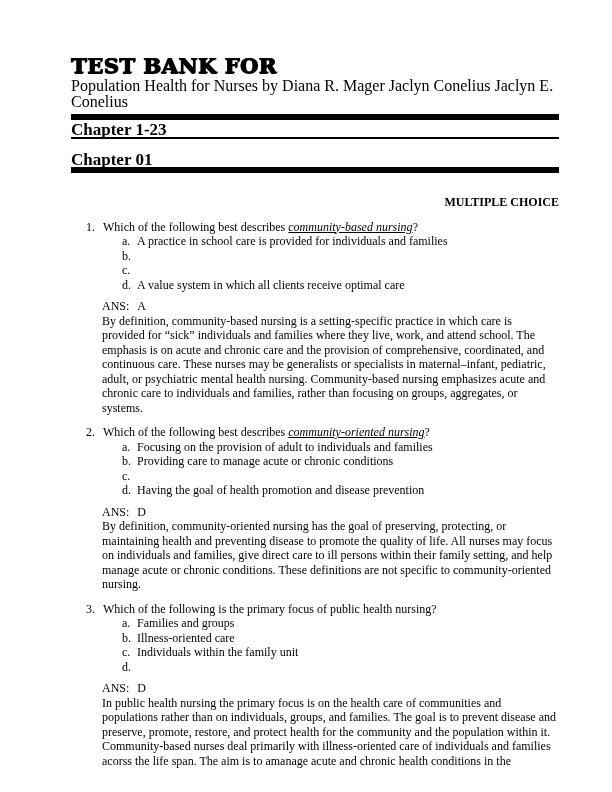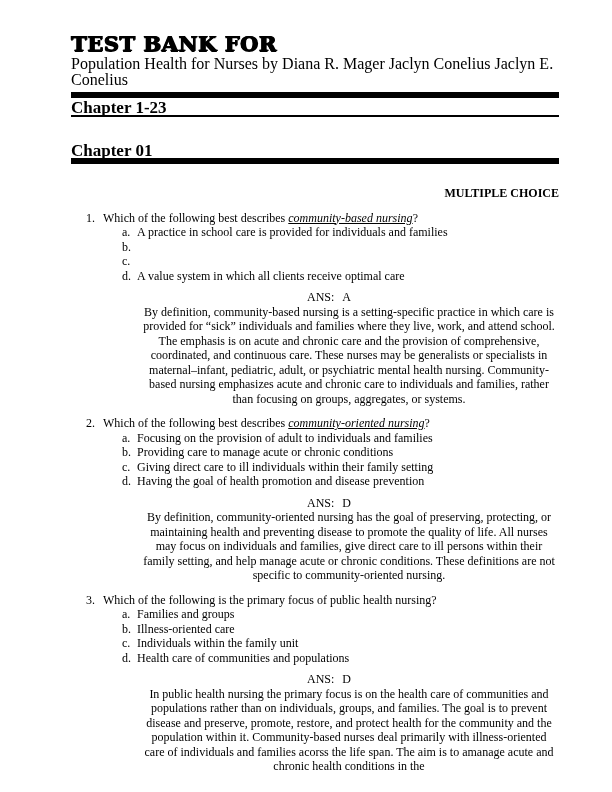--- a/index.html
+++ b/index.html
@@ -8,21 +8,21 @@
     background: #ffffff;
     color: #000000;
     font-family: "Liberation Serif", "DejaVu Serif", serif;
     font-size: 12px;
     line-height: 14.5px;
     overflow: hidden;
   }
   .page {
     box-sizing: border-box;
     width: 612px; height: 584px;
-    padding: 32px 53px 0 71px;
+    padding: 54px 53px 0 71px;
   }
   .doc-title {
     font-family: "DejaVu Serif", serif;
     font-size: 21px;
     font-weight: 700;
     line-height: 24px;
     letter-spacing: 0.5px;
     text-shadow: 0.9px 0 0 currentColor, -0.4px 0 0 currentColor, 0 0.5px 0 currentColor;
   }
   .subtitle {
@@ -31,37 +31,37 @@
     margin-bottom: 4px;
   }
   .bar { height: 6px; background: #000000; }
   .rule { height: 2px; background: #000000; }
   .chapter {
     font-weight: bold;
     font-size: 17px;
     line-height: 15px;
     padding-top: 2px;
   }
-  .chapter-single { margin-top: 24px; }
+  .chapter-single { margin-top: 11px; }
   .section-heading {
     font-weight: bold;
     margin-top: 22px;
     text-align: right;
   }
   .question { margin-top: 10px; margin-left: 15px; }
   .q-line { display: flex; }
   .q-num { width: 17px; flex: none; }
   .q-text { max-width: 442px; }
   .options { margin-left: 36px; }
   .option { display: flex; }
   .opt-letter { width: 15px; flex: none; }
   .opt-text { max-width: 405px; }
-  .answer { margin-left: 16px; margin-top: 7px; max-width: 454px; text-align: center; }
+  .answer { margin-left: 16px; margin-top: 7px; max-width: 454px; }
   .ans-val { margin-left: 8px; }
-  .explanation { max-width: 454px; margin-left: 40px; }
+  .explanation { max-width: 454px; }
   i { font-style: italic; text-decoration: underline; }
 </style>
 </head>
 <body>
 
 <div class="page">
 
   <header>
     <div class="doc-title">TEST BANK FOR</div>
     <div class="subtitle">Population Health for Nurses by Diana R. Mager Jaclyn Conelius Jaclyn E. Conelius</div>
@@ -110,21 +110,20 @@
       <div class="option">
         <span class="opt-letter">a.</span>
         <span class="opt-text">Focusing on the provision of adult to individuals and families</span>
       </div>
       <div class="option">
         <span class="opt-letter">b.</span>
         <span class="opt-text">Providing care to manage acute or chronic conditions</span>
       </div>
       <div class="option">
         <span class="opt-letter">c.</span>
-        <span class="opt-text">Giving direct care to ill individuals within their family setting</span>
       </div>
       <div class="option">
         <span class="opt-letter">d.</span>
         <span class="opt-text">Having the goal of health promotion and disease prevention</span>
       </div>
     </div>
     <div class="answer">
       <div class="ans-line"><span>ANS:</span><span class="ans-val">D</span></div>
       <div class="explanation">By definition, community-oriented nursing has the goal of preserving, protecting, or maintaining health and preventing disease to promote the quality of life. All nurses may focus on individuals and families, give direct care to ill persons within their family setting, and help manage acute or chronic conditions. These definitions are not specific to community-oriented nursing.</div>
     </div>
@@ -143,21 +142,20 @@
       <div class="option">
         <span class="opt-letter">b.</span>
         <span class="opt-text">Illness-oriented care</span>
       </div>
       <div class="option">
         <span class="opt-letter">c.</span>
         <span class="opt-text">Individuals within the family unit</span>
       </div>
       <div class="option">
         <span class="opt-letter">d.</span>
-        <span class="opt-text">Health care of communities and populations</span>
       </div>
     </div>
     <div class="answer">
       <div class="ans-line"><span>ANS:</span><span class="ans-val">D</span></div>
       <div class="explanation">In public health nursing the primary focus is on the health care of communities and populations rather than on individuals, groups, and families. The goal is to prevent disease and preserve, promote, restore, and protect health for the community and the population within it. Community-based nurses deal primarily with illness-oriented care of individuals and families acorss the life span. The aim is to amanage acute and chronic health conditions in the</div>
     </div>
   </section>
 
 </div>
 

